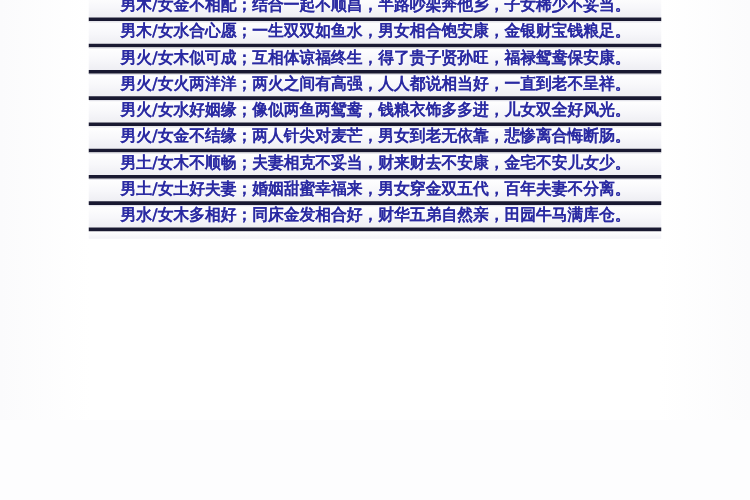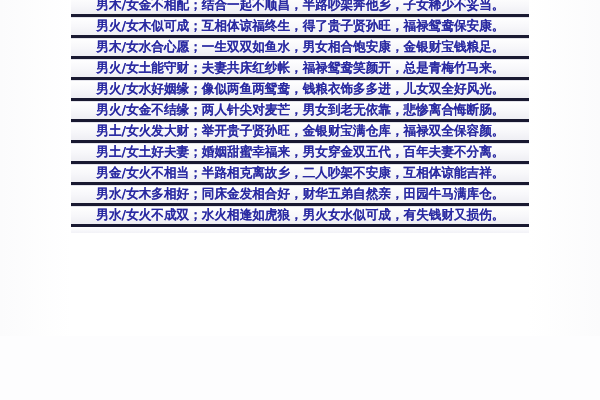--- a/index.html
+++ b/index.html
@@ -52,44 +52,38 @@
 </style>
 </head>
 <body>
 
 <div class="photo-frame">
   <div class="sheet">
     <div class="row">
         <span class="row-text">男木/女金不相配；结合一起不顺昌，半路吵架奔他乡，子女稀少不妥当。</span>
       </div>
     <div class="row">
+        <span class="row-text">男木/女水合心愿；一生双双如鱼水，男女相合饱安康，金银财宝钱粮足。</span>
+      </div>
+    <div class="row">
         <span class="row-text">男火/女木似可成；互相体谅福终生，得了贵子贤孙旺，福禄鸳鸯保安康。</span>
       </div>
     <div class="row">
-        <span class="row-text">男木/女水合心愿；一生双双如鱼水，男女相合饱安康，金银财宝钱粮足。</span>
-      </div>
-    <div class="row">
-        <span class="row-text">男火/女土能守财；夫妻共床红纱帐，福禄鸳鸯笑颜开，总是青梅竹马来。</span>
+        <span class="row-text">男火/女火两洋洋；两火之间有高强，人人都说相当好，一直到老不呈祥。</span>
       </div>
     <div class="row">
         <span class="row-text">男火/女水好姻缘；像似两鱼两鸳鸯，钱粮衣饰多多进，儿女双全好风光。</span>
       </div>
     <div class="row">
         <span class="row-text">男火/女金不结缘；两人针尖对麦芒，男女到老无依靠，悲惨离合悔断肠。</span>
       </div>
     <div class="row">
-        <span class="row-text">男土/女火发大财；举开贵子贤孙旺，金银财宝满仓库，福禄双全保容颜。</span>
+        <span class="row-text">男土/女木不顺畅；夫妻相克不妥当，财来财去不安康，金宅不安儿女少。</span>
       </div>
     <div class="row">
         <span class="row-text">男土/女土好夫妻；婚姻甜蜜幸福来，男女穿金双五代，百年夫妻不分离。</span>
       </div>
     <div class="row">
-        <span class="row-text">男金/女火不相当；半路相克离故乡，二人吵架不安康，互相体谅能吉祥。</span>
-      </div>
-    <div class="row">
         <span class="row-text">男水/女木多相好；同床金发相合好，财华五弟自然亲，田园牛马满库仓。</span>
-      </div>
-    <div class="row">
-        <span class="row-text">男水/女火不成双；水火相逢如虎狼，男火女水似可成，有失钱财又损伤。</span>
       </div>
     <div class="row-partial"></div>
   </div>
 </div>
 
 </body></html>

